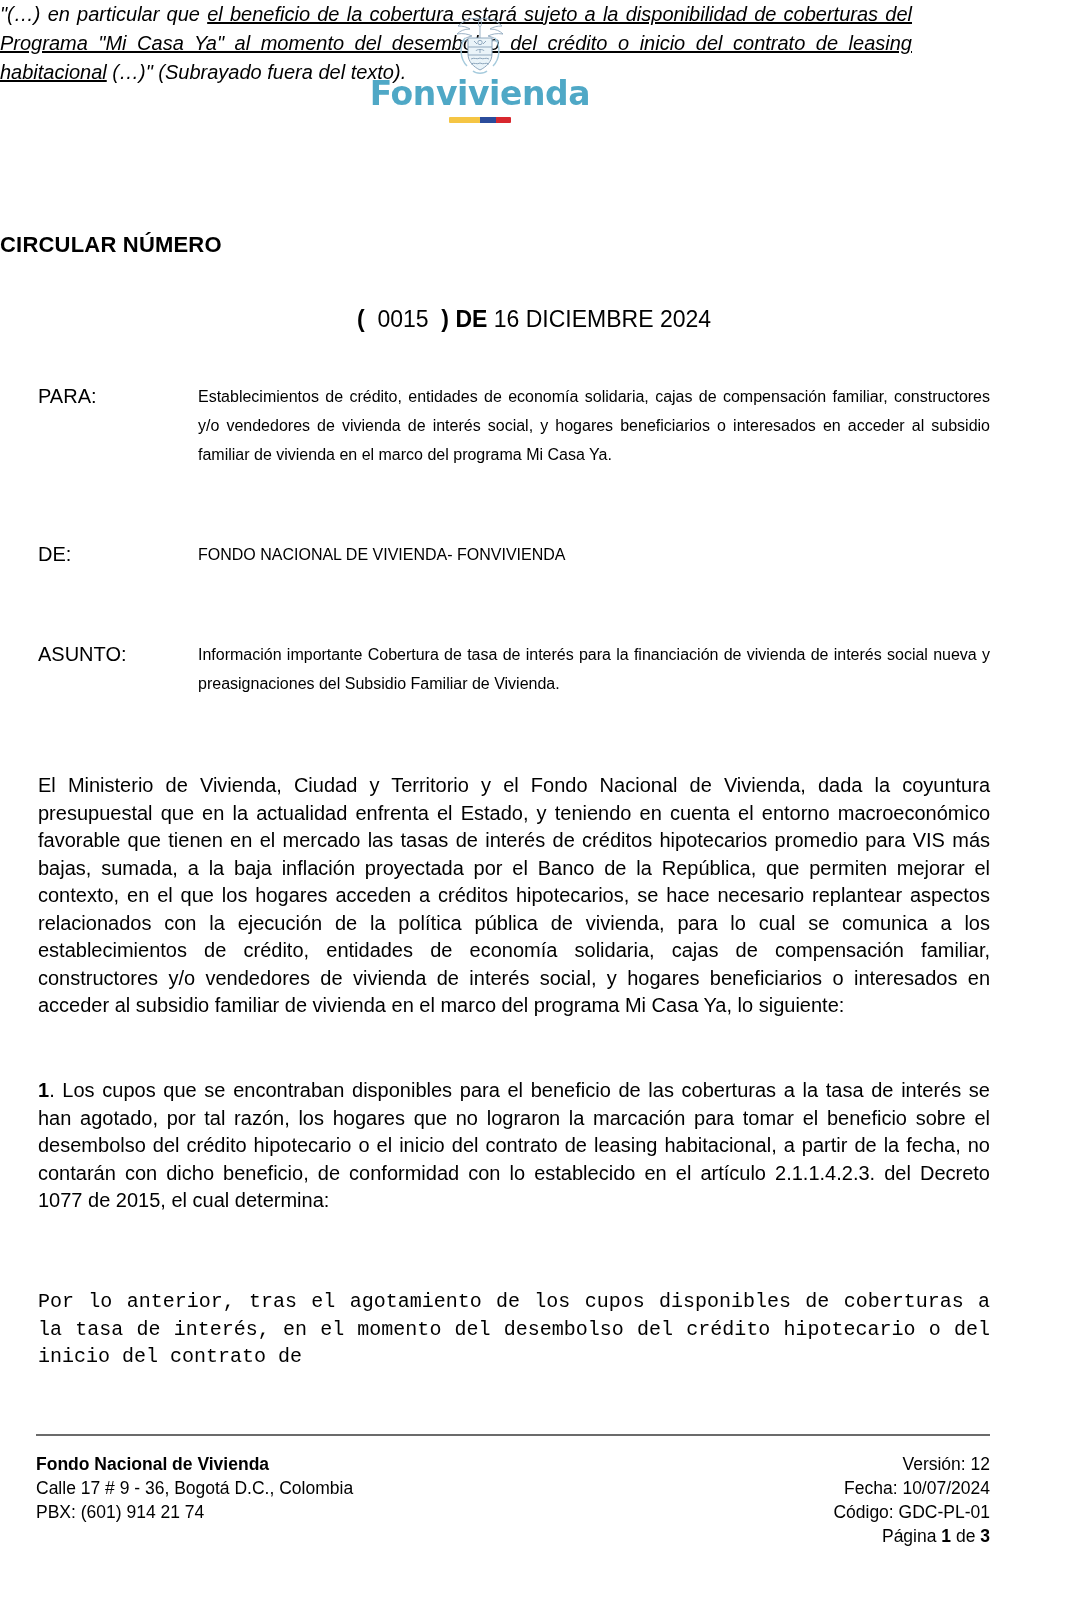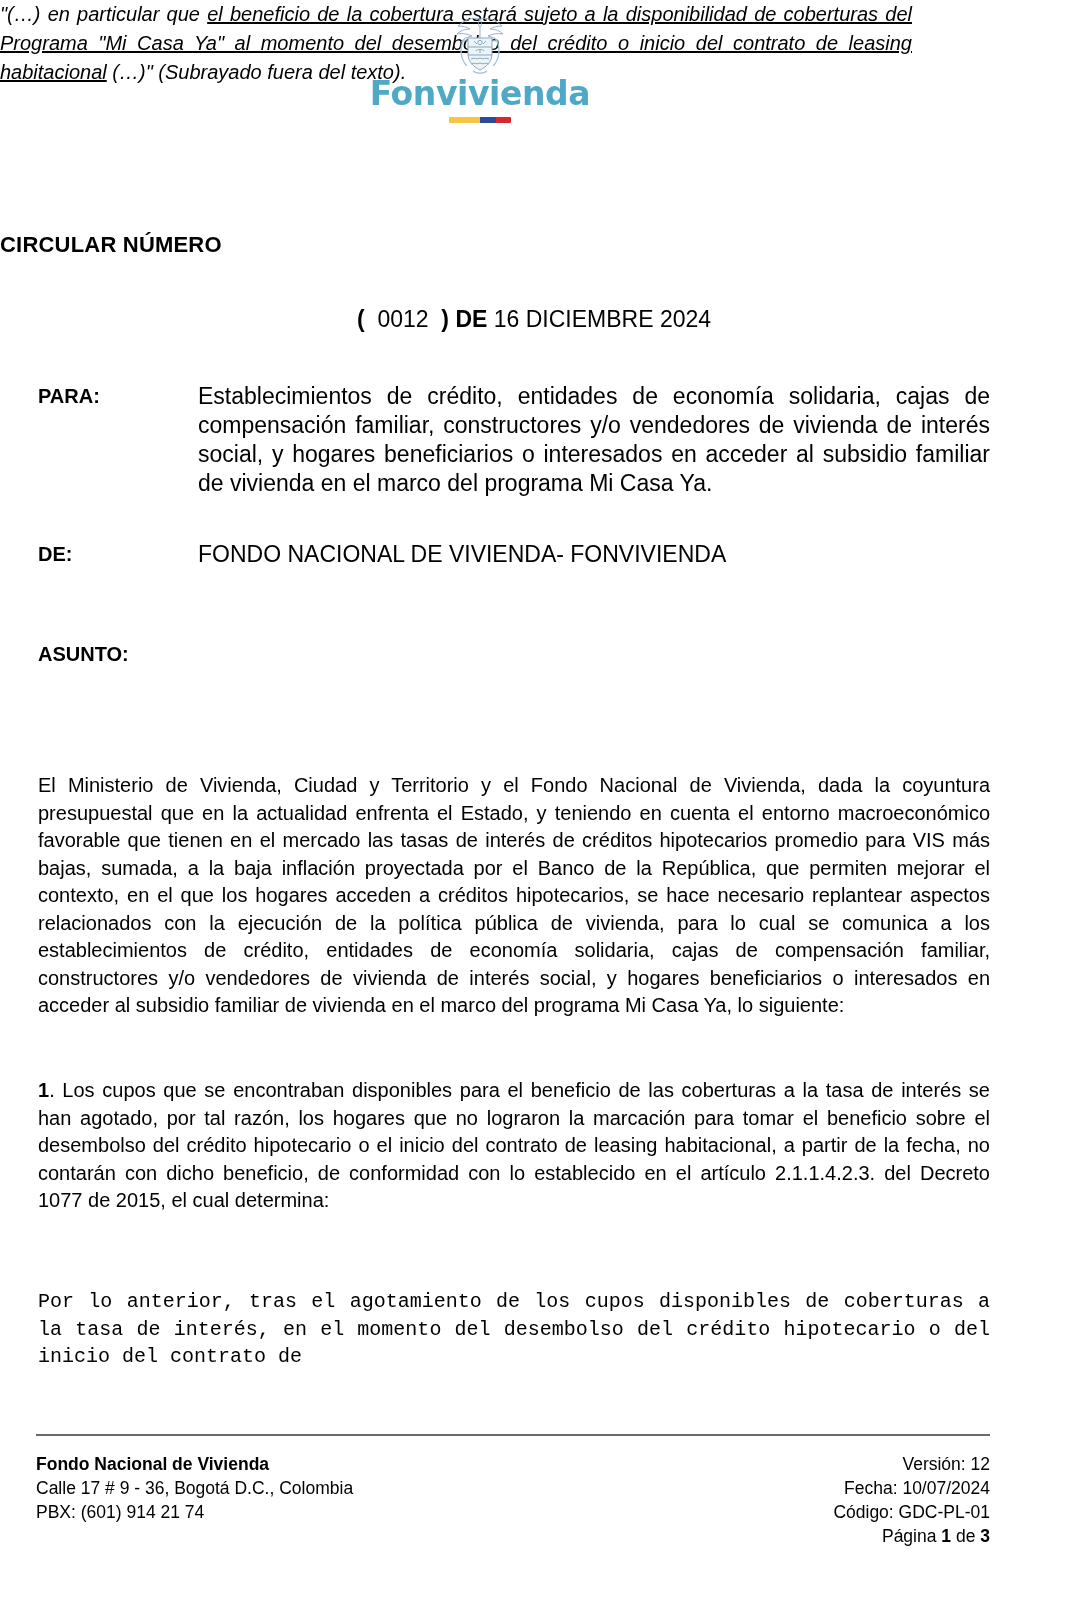--- a/index.html
+++ b/index.html
@@ -87,26 +87,26 @@
     width: 952px;
   }
   .meta-row {
     display: flex;
     align-items: flex-start;
   }
   .meta-label {
     width: 160px;
     flex: 0 0 160px;
     font-size: 20px;
-    font-weight: bold;
+    font-weight: normal;
     line-height: 29px;
   }
   .meta-value {
     flex: 1 1 auto;
-    font-size: 23px;
+    font-size: 16px;
     line-height: 29px;
     text-align: justify;
     text-justify: inter-word;
   }
   .meta-value.nojust { text-align: left; }
 
   #meta-para  { top: 382px; }
   #meta-de    { top: 540px; }
   #meta-asunto{ top: 640px; }
 
@@ -200,34 +200,35 @@
     <div class="wordmark" style="color: rgb(79, 168, 198);">Fonvivienda</div>
     <div class="flagbar">
       <i class="flag-y" style="background: rgb(245, 197, 68);"></i>
       <i class="flag-b" style="background: rgb(43, 76, 155);"></i>
       <i class="flag-r" style="background: rgb(216, 40, 47);"></i>
     </div>
   </div>
 
   <div class="title">CIRCULAR NÚMERO</div>
 
-  <div class="numline"><span class="b">(</span><span>&nbsp;&nbsp;</span><span>0012</span><span>&nbsp;&nbsp;</span><span class="b">)</span><span>&nbsp;</span><span class="b">DE</span><span>&nbsp;</span><span>16 DICIEMBRE 2024</span></div>
+  <div class="numline"><span class="b">(</span><span>&nbsp;&nbsp;</span><span>0015</span><span>&nbsp;&nbsp;</span><span class="b">)</span><span>&nbsp;</span><span class="b">DE</span><span>&nbsp;</span><span>16 DICIEMBRE 2024</span></div>
 
   <div class="meta meta-row" id="meta-para">
     <div class="meta-label">PARA:</div>
     <div class="meta-value">Establecimientos de crédito, entidades de economía solidaria, cajas de compensación familiar, constructores y/o vendedores de vivienda de interés social, y hogares beneficiarios o interesados en acceder al subsidio familiar de vivienda en el marco del programa Mi Casa Ya.</div>
   </div>
 
   <div class="meta meta-row" id="meta-de">
     <div class="meta-label">DE:</div>
     <div class="meta-value nojust">FONDO NACIONAL DE VIVIENDA- FONVIVIENDA</div>
   </div>
 
   <div class="meta meta-row" id="meta-asunto">
     <div class="meta-label">ASUNTO:</div>
+    <div class="meta-value">Información importante Cobertura de tasa de interés para la financiación de vivienda de interés social nueva y preasignaciones del Subsidio Familiar de Vivienda.</div>
   </div>
 
   <div class="body" id="para-intro">El Ministerio de Vivienda, Ciudad y Territorio y el Fondo Nacional de Vivienda, dada la coyuntura presupuestal que en la actualidad enfrenta el Estado, y teniendo en cuenta el entorno macroeconómico favorable que tienen en el mercado las tasas de interés de créditos hipotecarios promedio para VIS más bajas, sumada, a la baja inflación proyectada por el Banco de la República, que permiten mejorar el  contexto, en el que los hogares acceden a créditos hipotecarios, se hace necesario replantear aspectos relacionados con la ejecución de la política pública de vivienda,  para lo cual se comunica a los establecimientos de crédito, entidades de economía solidaria, cajas de compensación familiar, constructores y/o vendedores de vivienda de interés social, y hogares beneficiarios o interesados en acceder al subsidio familiar de vivienda en el marco del programa Mi Casa Ya, lo siguiente:</div>
 
   <div class="body" id="para-one"><span class="bold">1</span><span>. Los cupos que se encontraban disponibles para el beneficio de las coberturas a la tasa de interés se han agotado, por tal razón, los hogares que no lograron la marcación para tomar el beneficio sobre el desembolso del crédito hipotecario o el inicio del contrato de leasing habitacional, a partir de la fecha, no contarán con dicho beneficio, de conformidad con lo establecido en el artículo 2.1.1.4.2.3. del Decreto 1077 de 2015, el cual determina:</span></div>
 
   <div class="quote" id="quote-block"><span>"(…) en particular que </span><span class="u">el beneficio de la cobertura estará sujeto a la disponibilidad de coberturas del Programa "Mi Casa Ya" al momento del desembolso del crédito o inicio del contrato de leasing habitacional</span><span> (…)" (Subrayado fuera del texto).</span></div>
 
   <div class="body" id="para-last">Por lo anterior, tras el agotamiento de los cupos disponibles de coberturas a la tasa de interés, en el momento del desembolso del crédito hipotecario o del inicio del contrato de</div>
 

